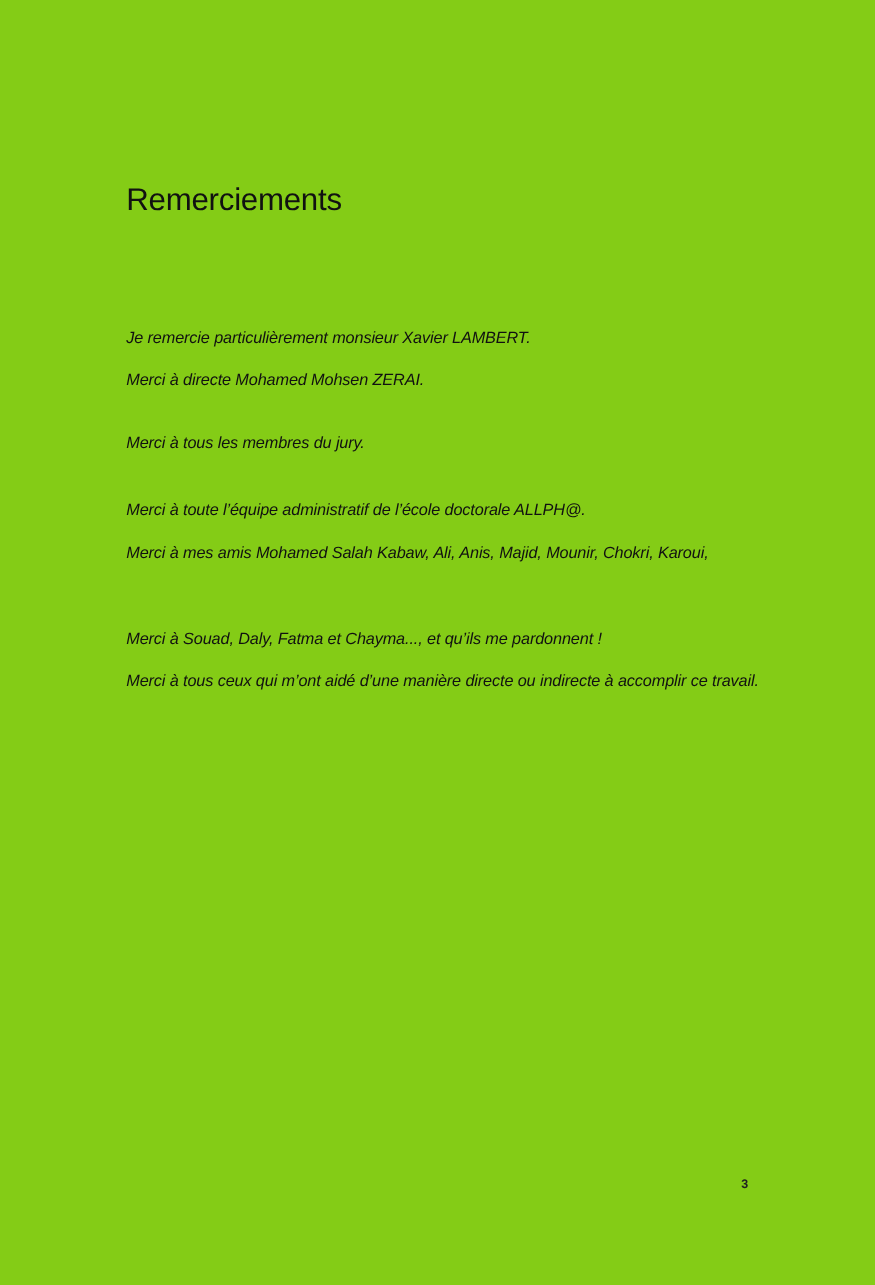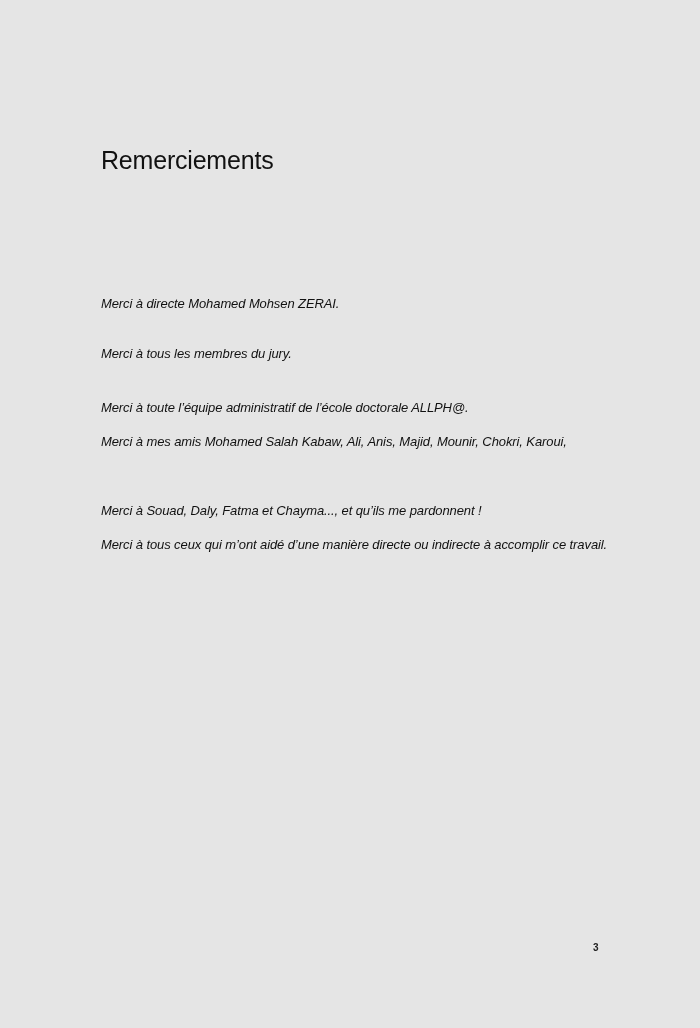--- a/index.html
+++ b/index.html
@@ -13,21 +13,21 @@
       position: relative;
       overflow: hidden;
       font-family: "Liberation Sans", sans-serif;
       color: #000000;
     }
     .page {
       position: absolute;
       left: 0; top: 0;
       width: 700px;
       height: 1028px;
-      background: #e5e5e5;
+      background: #84cc16;
     }
     .title {
       position: absolute;
       left: 101px;
       top: 146px;
       font-size: 25px;
       font-weight: normal;
       margin: 0;
       letter-spacing: -0.2px;
       color: #111111;
@@ -50,20 +50,21 @@
       font-weight: bold;
       color: #222222;
     }
   </style>
 </head>
 <body>
 
 <div class="page">
   <h1 class="title">Remerciements</h1>
 
+  <p class="line" style="top:262px;">Je remercie particulièrement monsieur Xavier LAMBERT.</p>
   <p class="line" style="top:296px;">Merci à directe Mohamed Mohsen ZERAI.</p>
   <p class="line" style="top:346px;">Merci  à tous les membres du jury.</p>
   <p class="line" style="top:434px;">Merci à mes amis Mohamed Salah Kabaw, Ali, Anis, Majid, Mounir, Chokri, Karoui,</p>
   <p class="line" style="top:400px;">Merci à toute l’équipe administratif de l’école doctorale ALLPH@.</p>
   <p class="line" style="top:503px;">Merci à Souad, Daly, Fatma et Chayma..., et qu’ils me pardonnent !</p>
   <p class="line" style="top:537px;">Merci à tous ceux qui m’ont aidé d’une manière directe ou indirecte à accomplir ce travail.</p>
 
   <div class="page-number">3</div>
 </div>
 

